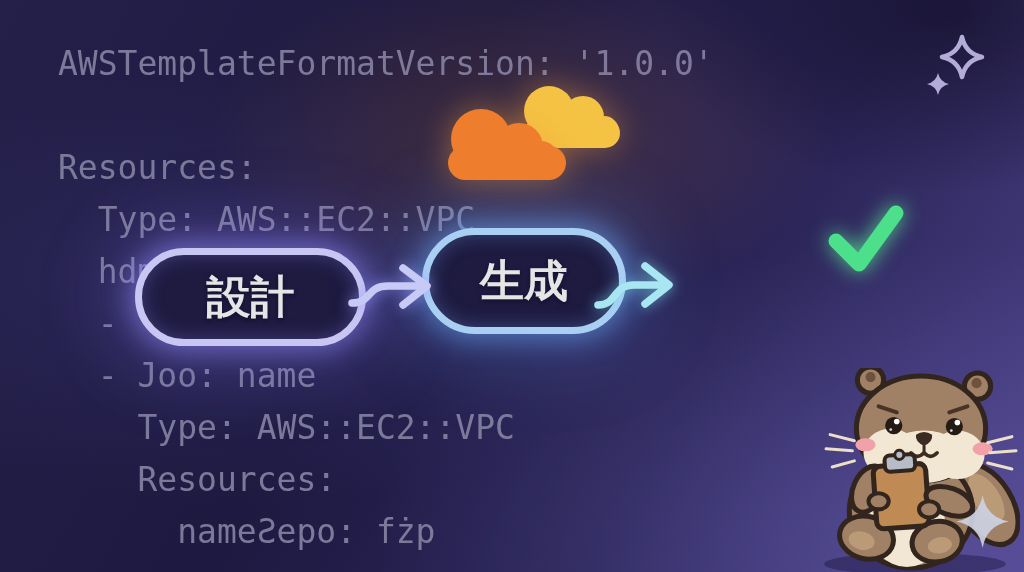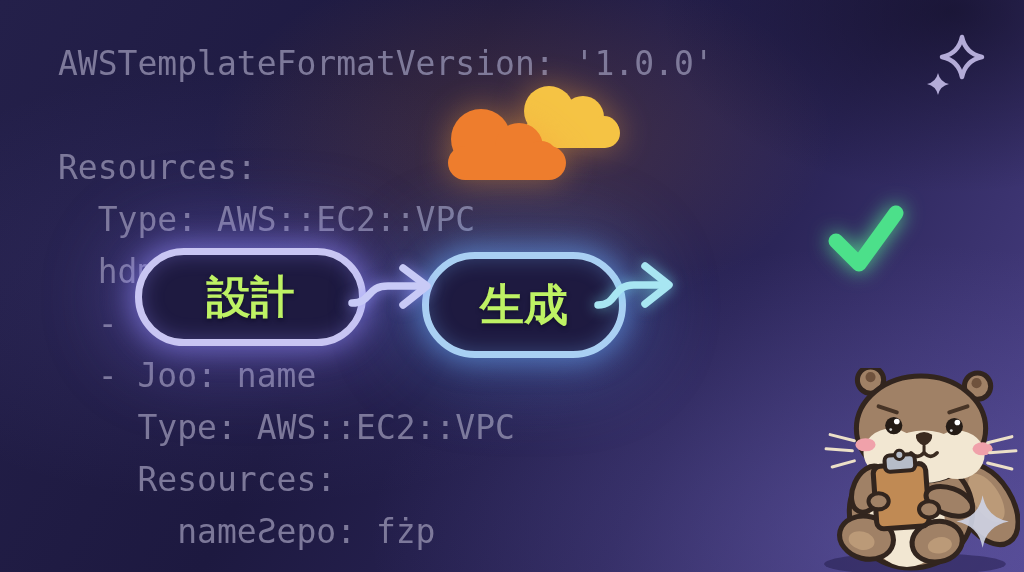--- a/index.html
+++ b/index.html
@@ -21,29 +21,29 @@
   }
   .pill{
     position:absolute;border-radius:999px;display:flex;align-items:center;justify-content:center;
     background:#1e1a40;
   }
   .pill--design{
     left:135px;top:248px;width:217px;height:84px;border:7px solid #c9c6f3;
     box-shadow:0 0 26px 6px rgba(150,142,255,.50),0 0 70px 26px rgba(130,120,240,.25),inset 0 0 20px rgba(150,142,255,.30);
   }
   .pill--generate{
-    left:422px;top:252px;width:190px;height:92px;border:7px solid #a9d0f3;
+    left:422px;top:228px;width:190px;height:92px;border:7px solid #a9d0f3;
     box-shadow:0 0 26px 6px rgba(110,170,250,.50),0 0 70px 26px rgba(100,160,250,.25),inset 0 0 20px rgba(120,180,255,.30);
   }
   .pill--review{
     left:677px;top:237px;width:208px;height:100px;border:7px solid #96ecb7;
     box-shadow:0 0 26px 6px rgba(80,230,140,.50),0 0 70px 26px rgba(70,220,130,.25),inset 0 0 20px rgba(110,240,160,.30);
   }
   .pill-label{
-    color:#bef264;font-weight:700;font-size:44px;
+    color:#e5e5e5;font-weight:700;font-size:44px;
     text-shadow:0 2px 4px rgba(10,8,30,.55);white-space:nowrap;
   }
   .pill--review .pill-label{font-size:40px;}
   .overlay{position:absolute;left:0;top:0;pointer-events:none;}
   .otter{position:absolute;left:818px;top:368px;pointer-events:none;}
   .glow-arrow-1{filter:drop-shadow(0 0 7px rgba(150,150,255,.65));}
   .glow-arrow-2{filter:drop-shadow(0 0 7px rgba(120,220,240,.65));}
   .glow-check{filter:drop-shadow(0 0 10px rgba(90,240,150,.85));}
   .glow-cloud{filter:drop-shadow(0 0 16px rgba(245,160,60,.45));}
 </style>

